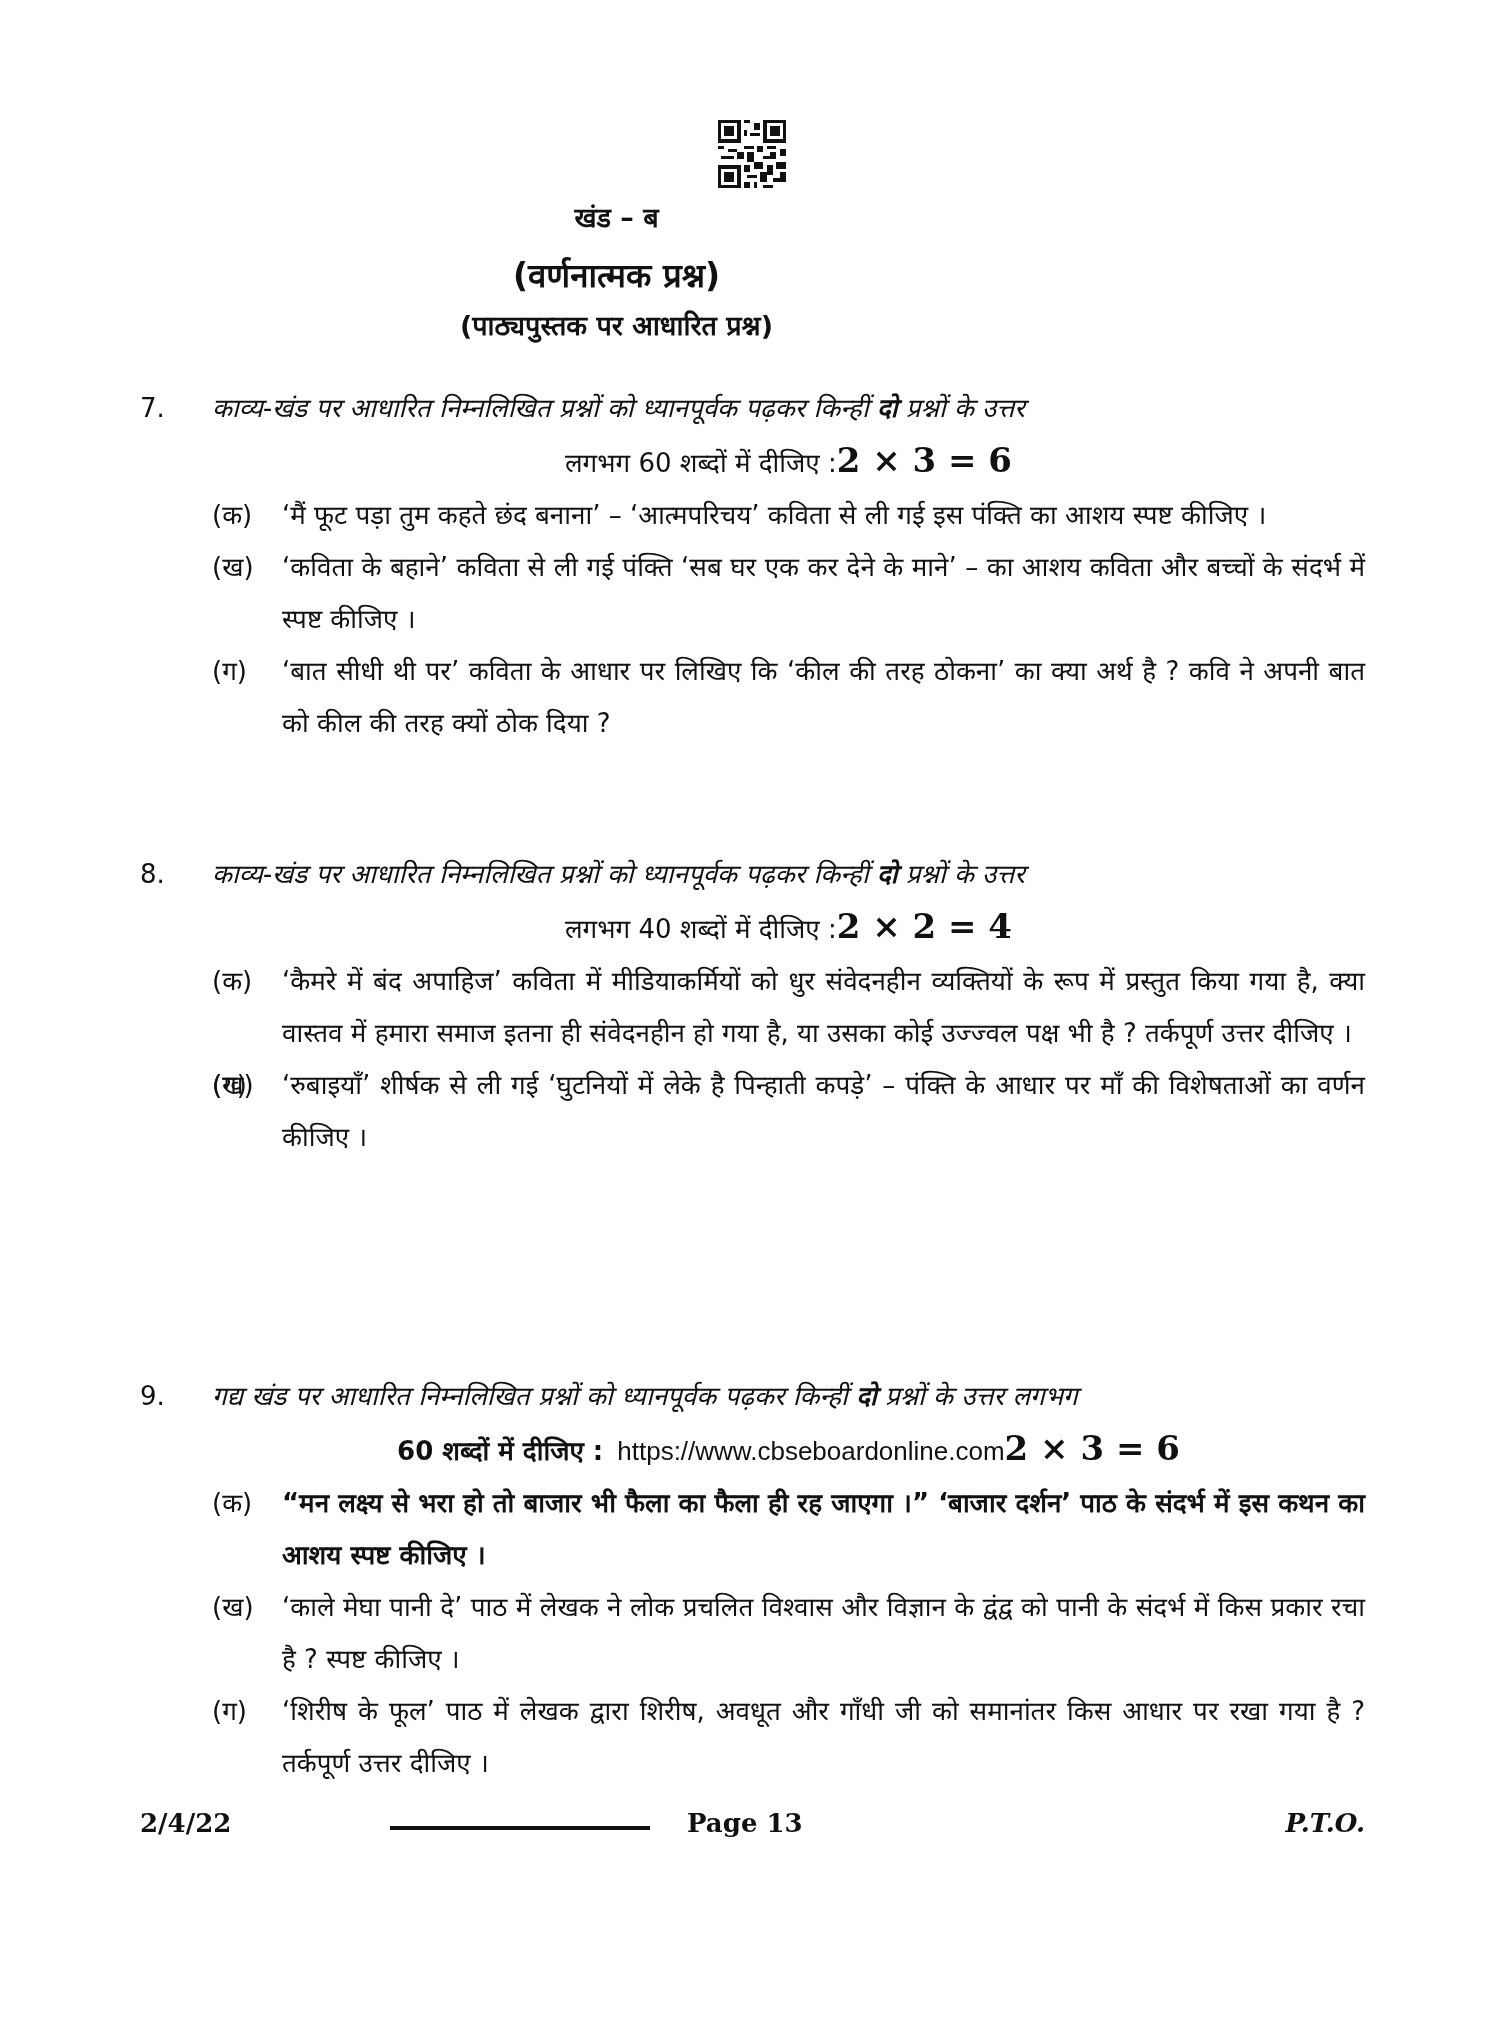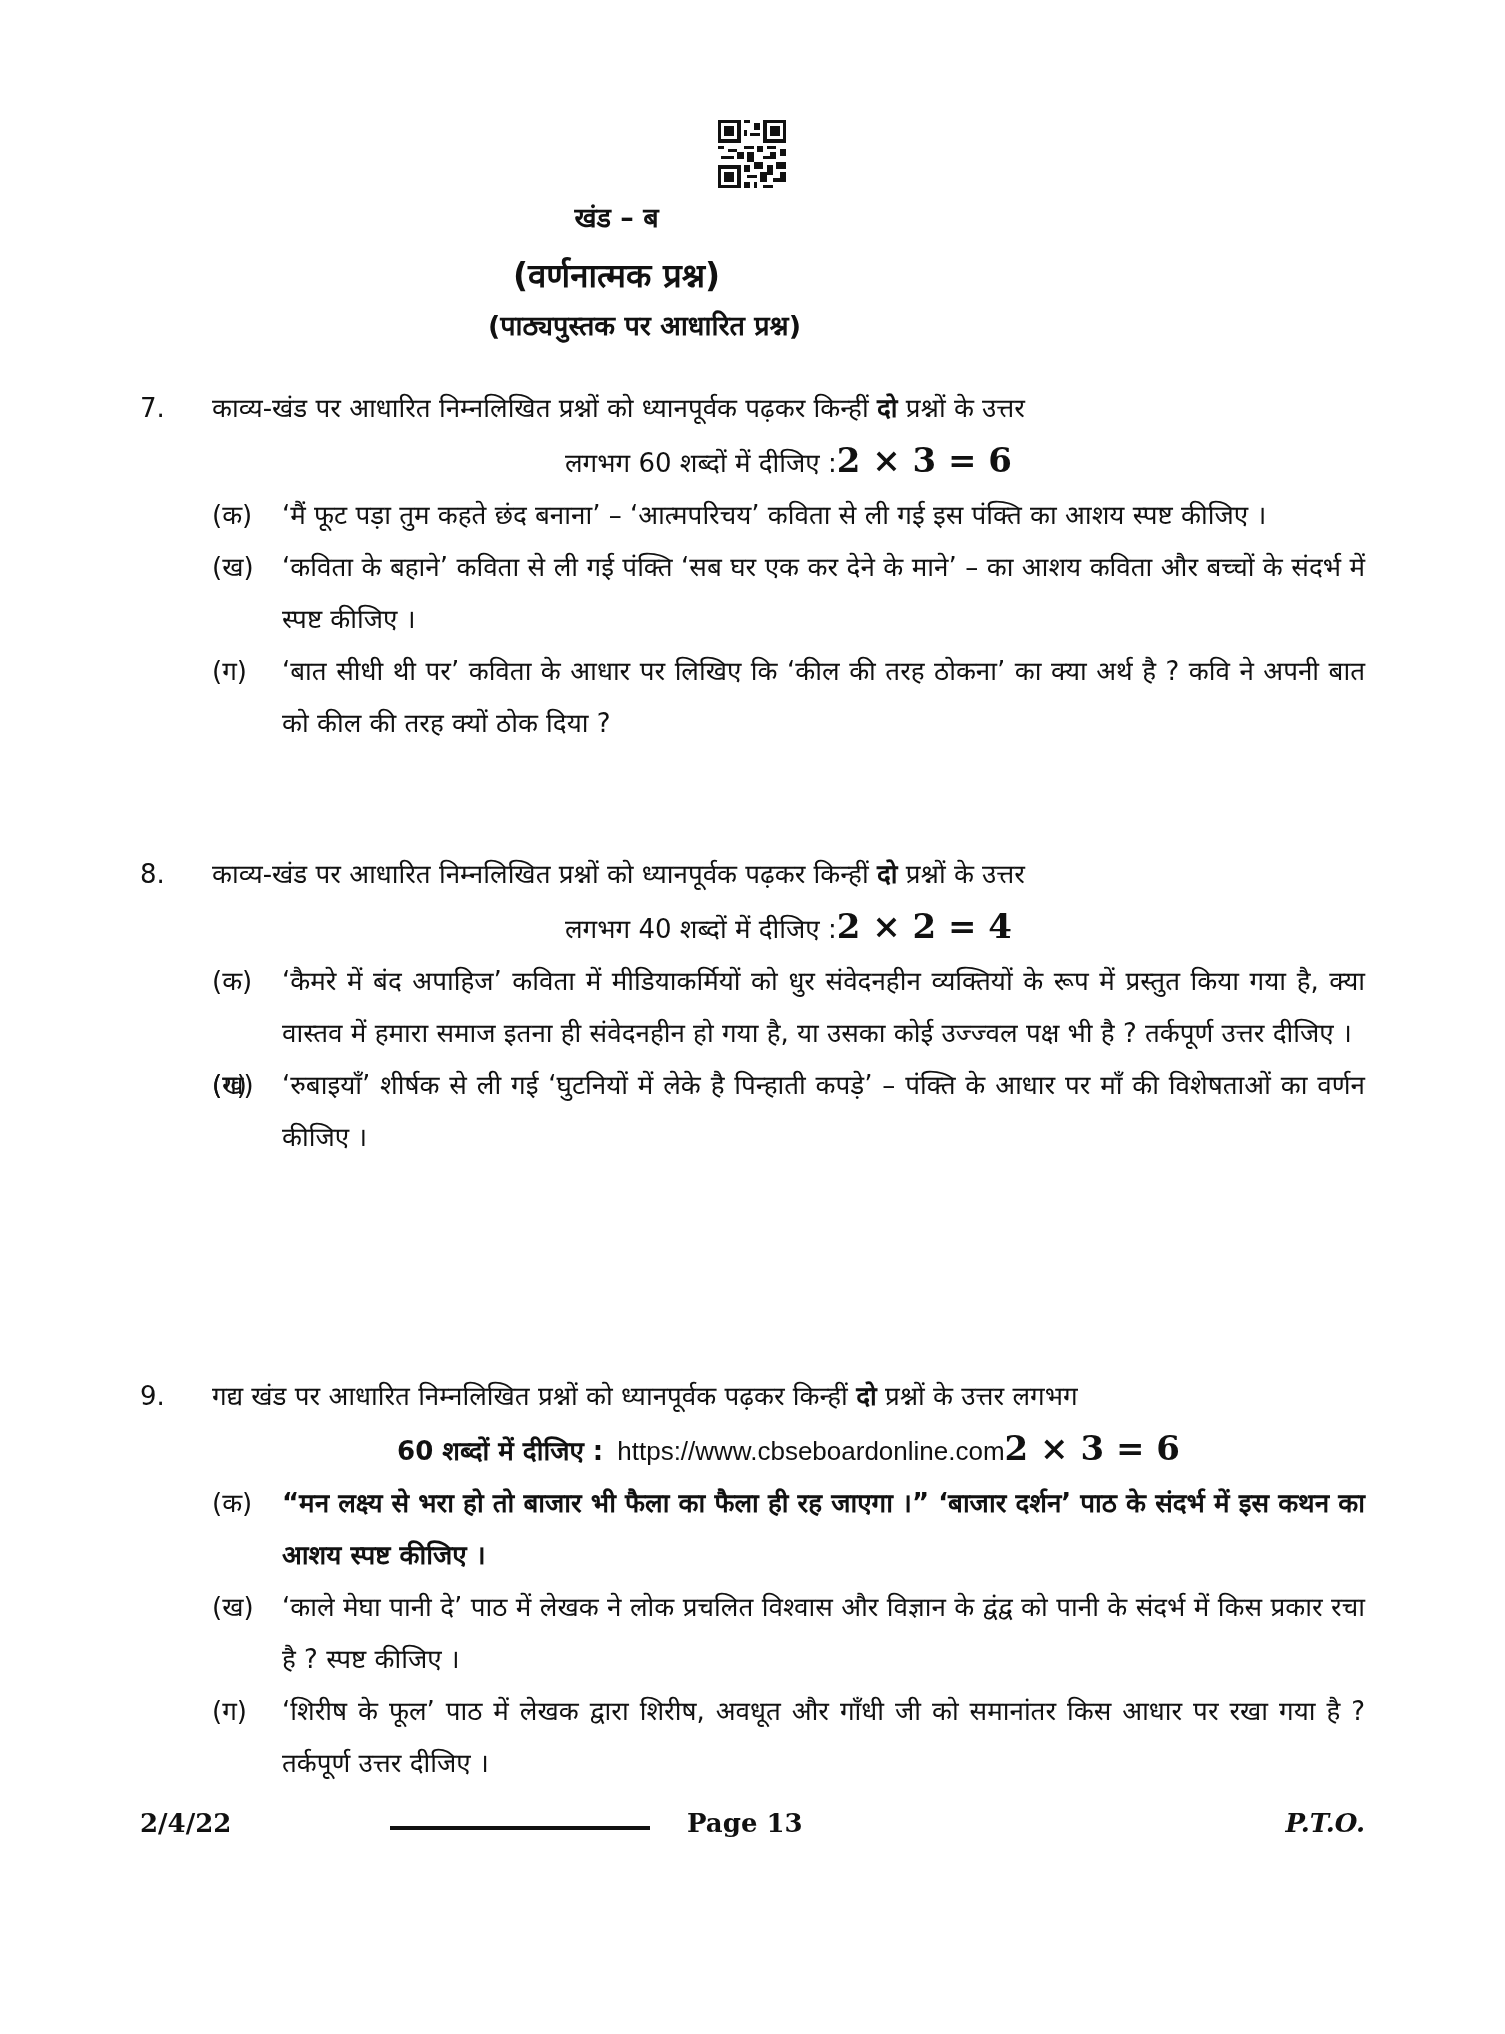--- a/index.html
+++ b/index.html
@@ -31,41 +31,42 @@
     .section-head {
       position: absolute;
       left: 0;
       width: 1233px;
       text-align: center;
       font-weight: bold;
       font-family: "DejaVu Sans", sans-serif;
     }
     .sh-1 { top: 198px; font-size: 27px; }
     .sh-2 { top: 252px; font-size: 33px; }
-    .sh-3 { top: 306px; font-size: 27px; padding-left: 28px; }
+    .sh-3 { top: 306px; font-size: 27px; }
 
     .question {
       position: absolute;
       left: 140px;
       width: 1225px;
       font-family: "DejaVu Sans", sans-serif;
       font-size: 26px;
       line-height: 52px;
     }
     .q-num {
       position: absolute;
       left: 0;
       top: 0;
       font-family: "DejaVu Sans", sans-serif;
       font-size: 26px;
     }
     .q-text {
       margin-left: 72px;
       text-align: justify;
       text-align-last: left;
+      font-style: italic;
     }
     .q-line2 {
       margin-left: 72px;
       display: flex;
       justify-content: center;
       align-items: baseline;
     }
     .bold { font-weight: bold; }
     .marks {
       font-family: "DejaVu Serif", serif;

